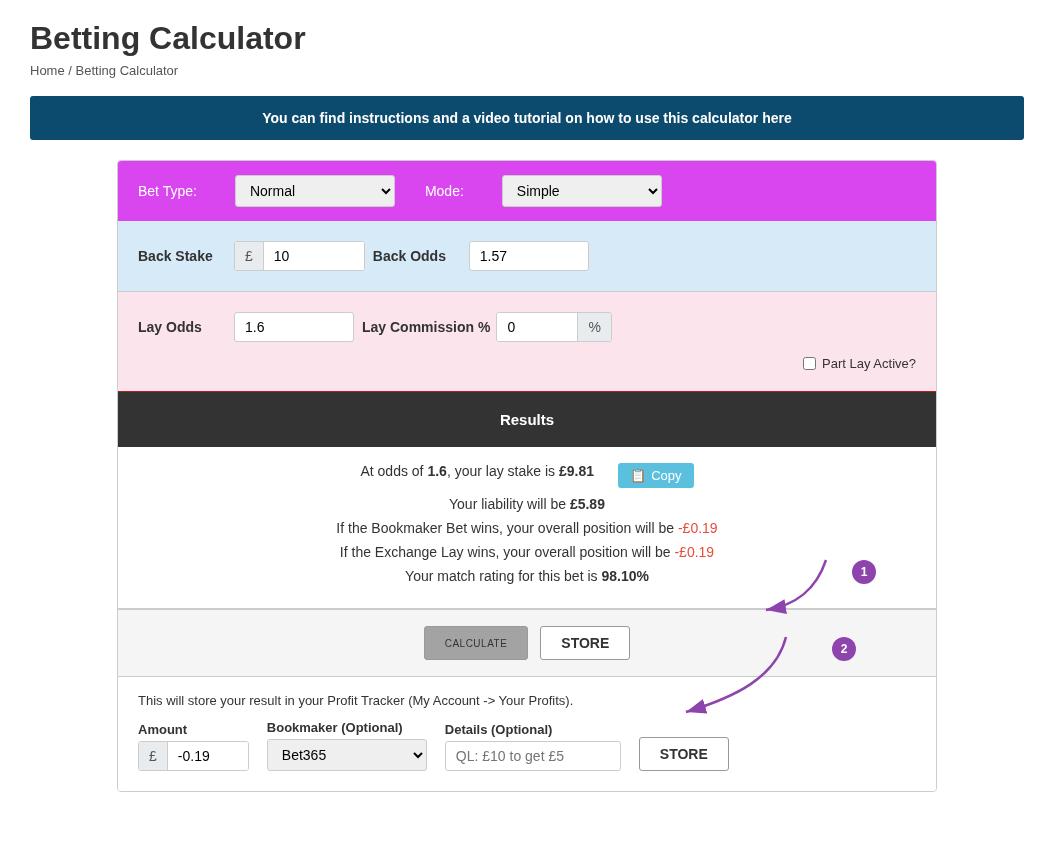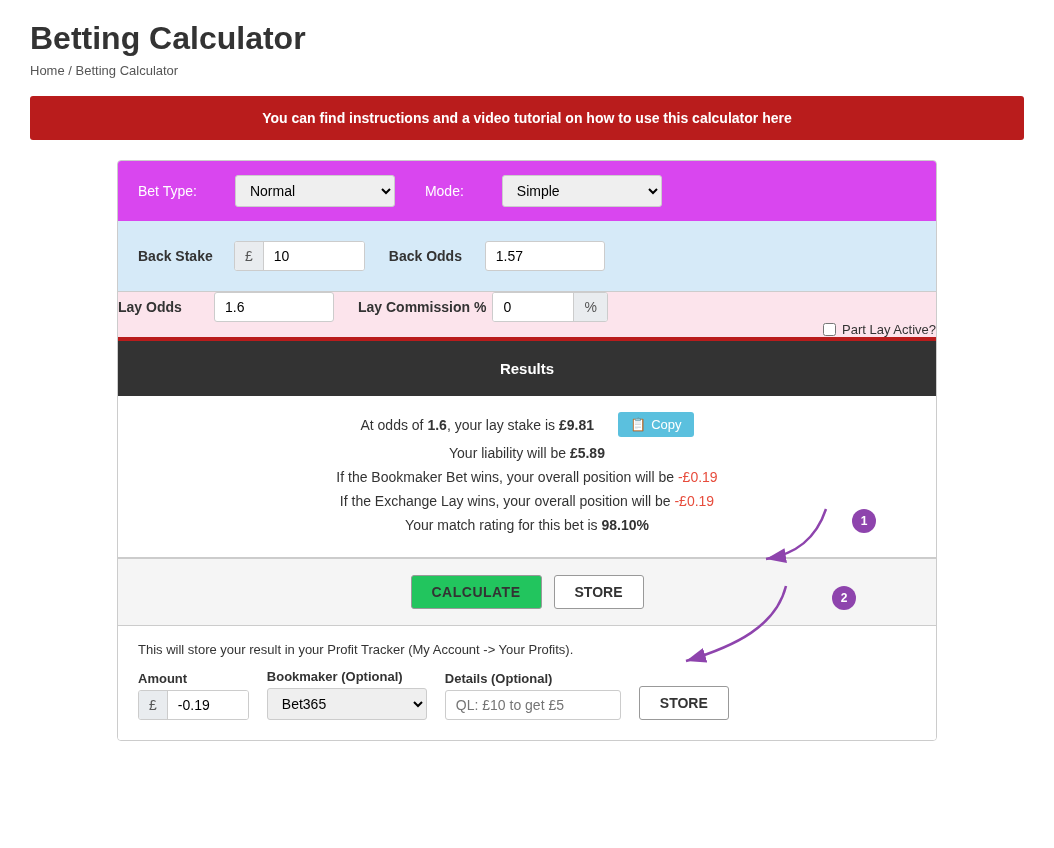--- a/index.html
+++ b/index.html
@@ -1,47 +1,47 @@
 <!DOCTYPE html>
 <html><head>
   <meta charset="utf-8">
   <style>
     * { box-sizing: border-box; margin: 0; padding: 0; }
     body { font-family: Arial, Helvetica, sans-serif; background: #fff; color: #333; font-size: 14px; }
     .page-wrapper { max-width: 1054px; margin: 0 auto; padding: 20px 30px; }
     h1 { font-size: 32px; font-weight: bold; margin-bottom: 6px; }
     .breadcrumb { font-size: 13px; color: #555; margin-bottom: 18px; }
     .breadcrumb a { color: #555; text-decoration: none; }
-    .info-banner { background: #b91c1c; color: #fff; text-align: center; padding: 14px 20px; font-size: 14px; font-weight: bold; border-radius: 3px; margin-bottom: 20px; }
+    .info-banner { background: #0c4a6e; color: #fff; text-align: center; padding: 14px 20px; font-size: 14px; font-weight: bold; border-radius: 3px; margin-bottom: 20px; }
     .info-banner a { color: #fff; }
     .calculator-container { border: 1px solid #ccc; border-radius: 4px; overflow: hidden; max-width: 820px; margin: 0 auto; }
     .bet-type-bar { background: #d946ef; display: flex; align-items: center; padding: 14px 20px; gap: 30px; }
     .bet-type-bar label { color: #fff; font-size: 14px; margin-right: 8px; }
     .bet-type-bar select { padding: 6px 10px; border-radius: 3px; border: 1px solid #ccc; font-size: 14px; min-width: 160px; }
     .section-blue { background: #d6eaf8; padding: 20px; border-bottom: 1px solid #ccc; }
-    .section-pink { background: #fce4ec; border-bottom: 4px solid #b91c1c; }
-    .row { display: flex; align-items: center; gap: 24px; flex-wrap: wrap; }
+    .section-pink { background: #fce4ec; padding: 20px; border-bottom: 1px solid #b91c1c; }
+    .row { display: flex; align-items: center; gap: 8px; flex-wrap: wrap; }
     .field-group { display: flex; align-items: center; gap: 6px; }
     .field-group label { font-size: 14px; font-weight: bold; color: #333; min-width: 90px; }
     .input-with-prefix { display: flex; align-items: center; border: 1px solid #ccc; border-radius: 3px; background: #fff; overflow: hidden; }
     .input-prefix { background: #e9ecef; border-right: 1px solid #ccc; padding: 6px 10px; font-size: 14px; color: #555; }
     .input-suffix { background: #e9ecef; border-left: 1px solid #ccc; padding: 6px 10px; font-size: 14px; color: #555; }
     .input-with-prefix input { border: none; outline: none; padding: 6px 10px; font-size: 14px; width: 100px; }
     .plain-input { border: 1px solid #ccc; border-radius: 3px; padding: 6px 10px; font-size: 14px; outline: none; width: 120px; }
-    .part-lay-row { display: flex; justify-content: flex-end; align-items: center; gap: 6px; margin-top: 0; }
+    .part-lay-row { display: flex; justify-content: flex-end; align-items: center; gap: 6px; margin-top: 14px; }
     .part-lay-row label { font-size: 13px; color: #333; }
     .results-header { background: #333; color: #fff; text-align: center; padding: 19px; font-size: 15px; font-weight: bold; }
     .results-body { padding: 16px 20px; background: #fff; border-bottom: 1px solid #ccc; }
     .result-line { text-align: center; margin-bottom: 8px; font-size: 14px; }
-    .result-line.first-line { display: flex; align-items: center; justify-content: center; gap: 24px; }
+    .result-line.first-line { display: flex; justify-content: center; gap: 24px; }
     .bold { font-weight: bold; }
     .red { color: #e74c3c; font-weight: normal; }
     .copy-btn { background: #5bc0de; color: #fff; border: none; border-radius: 3px; padding: 5px 12px; font-size: 13px; cursor: pointer; display: flex; align-items: center; gap: 5px; }
     .actions-bar { background: #f5f5f5; border-top: 1px solid #ccc; padding: 16px 20px; display: flex; justify-content: center; gap: 12px; border-bottom: 1px solid #ccc; position: relative; }
-    .calc-btn { background: #22c55e; border: 1px solid #999; border-radius: 3px; padding: 8px 20px; font-size: 14px; font-weight: bold; color: #333; cursor: pointer; letter-spacing: 0.5px; }
+    .calc-btn { background: #a3a3a3; border: 1px solid #999; border-radius: 3px; padding: 8px 20px; font-size: 10px; font-weight: normal; color: #333; cursor: pointer; letter-spacing: 0.5px; }
     .store-btn-top { background: #fff; border: 1px solid #999; border-radius: 3px; padding: 8px 20px; font-size: 14px; font-weight: bold; color: #333; cursor: pointer; }
     .store-section { padding: 16px 20px 20px; background: #fff; }
     .store-info { font-size: 13px; color: #333; margin-bottom: 12px; }
     .store-fields { display: flex; align-items: flex-end; gap: 18px; flex-wrap: wrap; }
     .store-field { display: flex; flex-direction: column; gap: 4px; }
     .store-field label { font-size: 13px; font-weight: bold; color: #333; }
     .store-field-amount { display: flex; align-items: center; border: 1px solid #ccc; border-radius: 3px; overflow: hidden; background: #fff; }
     .store-field-amount .prefix { background: #e9ecef; border-right: 1px solid #ccc; padding: 6px 10px; font-size: 14px; color: #555; }
     .store-field-amount input { border: none; outline: none; padding: 6px 10px; font-size: 14px; width: 80px; }
     .store-field select { padding: 6px 10px; border: 1px solid #ccc; border-radius: 3px; font-size: 14px; min-width: 160px; }

